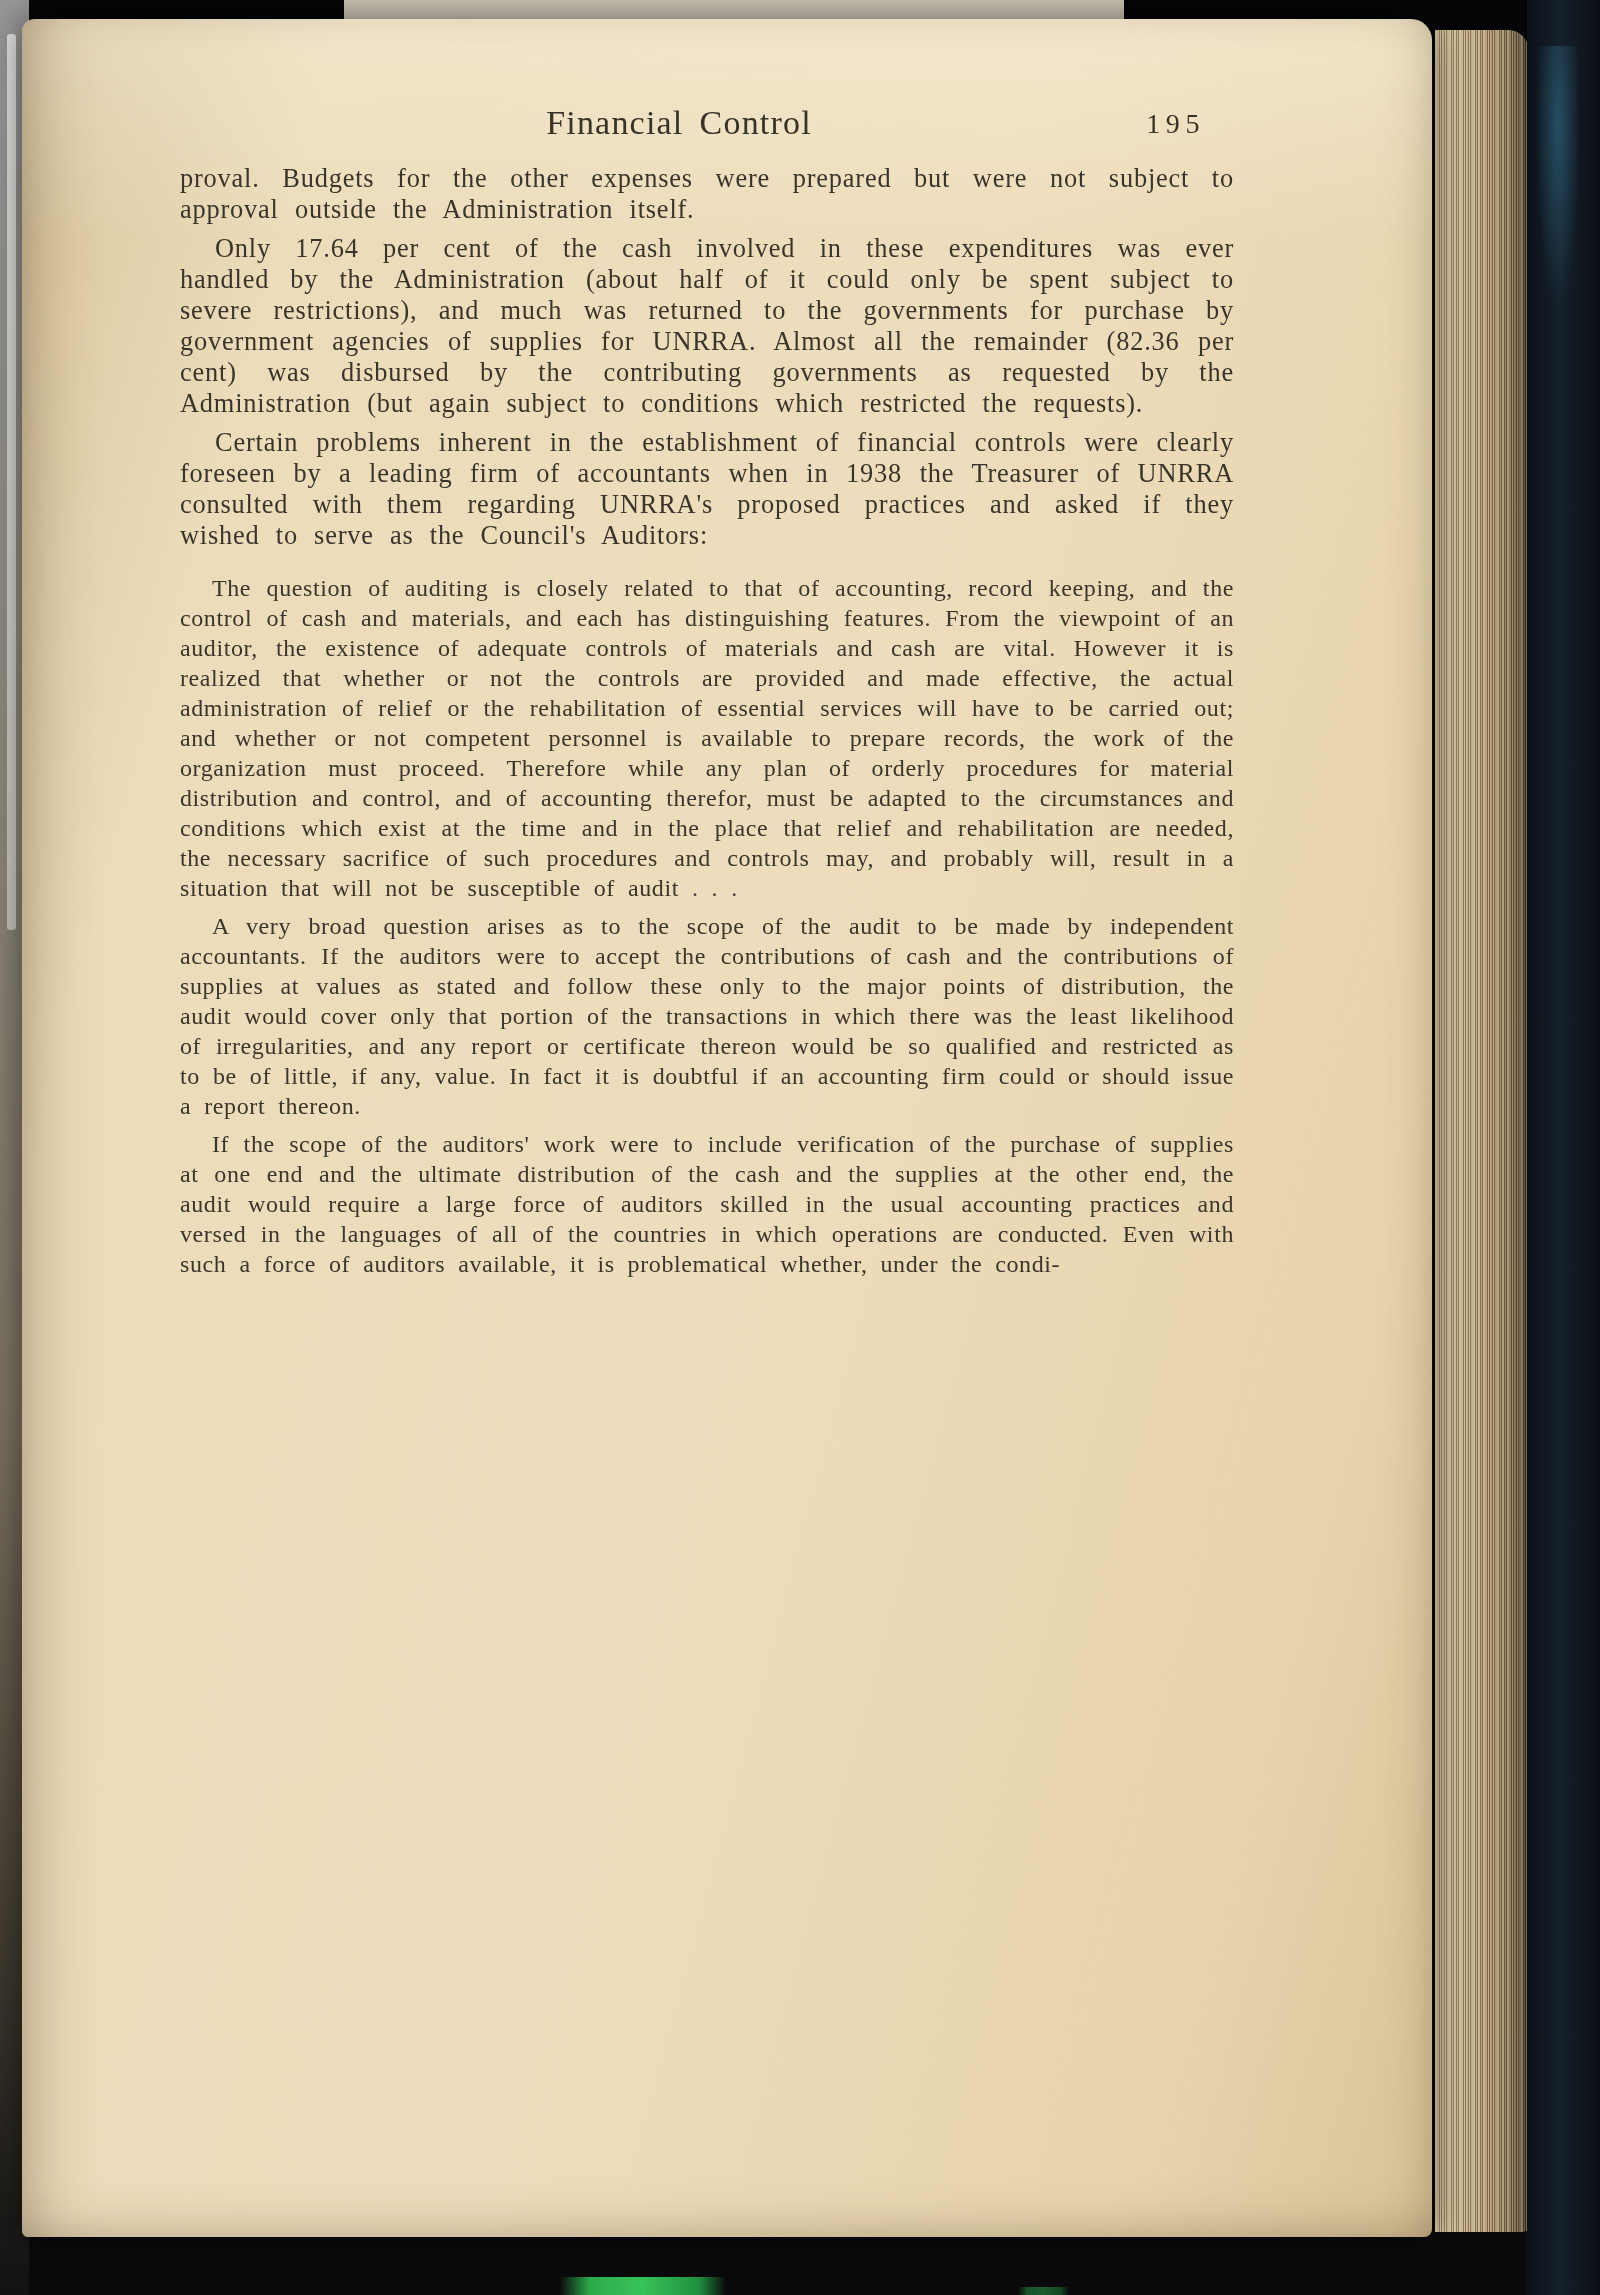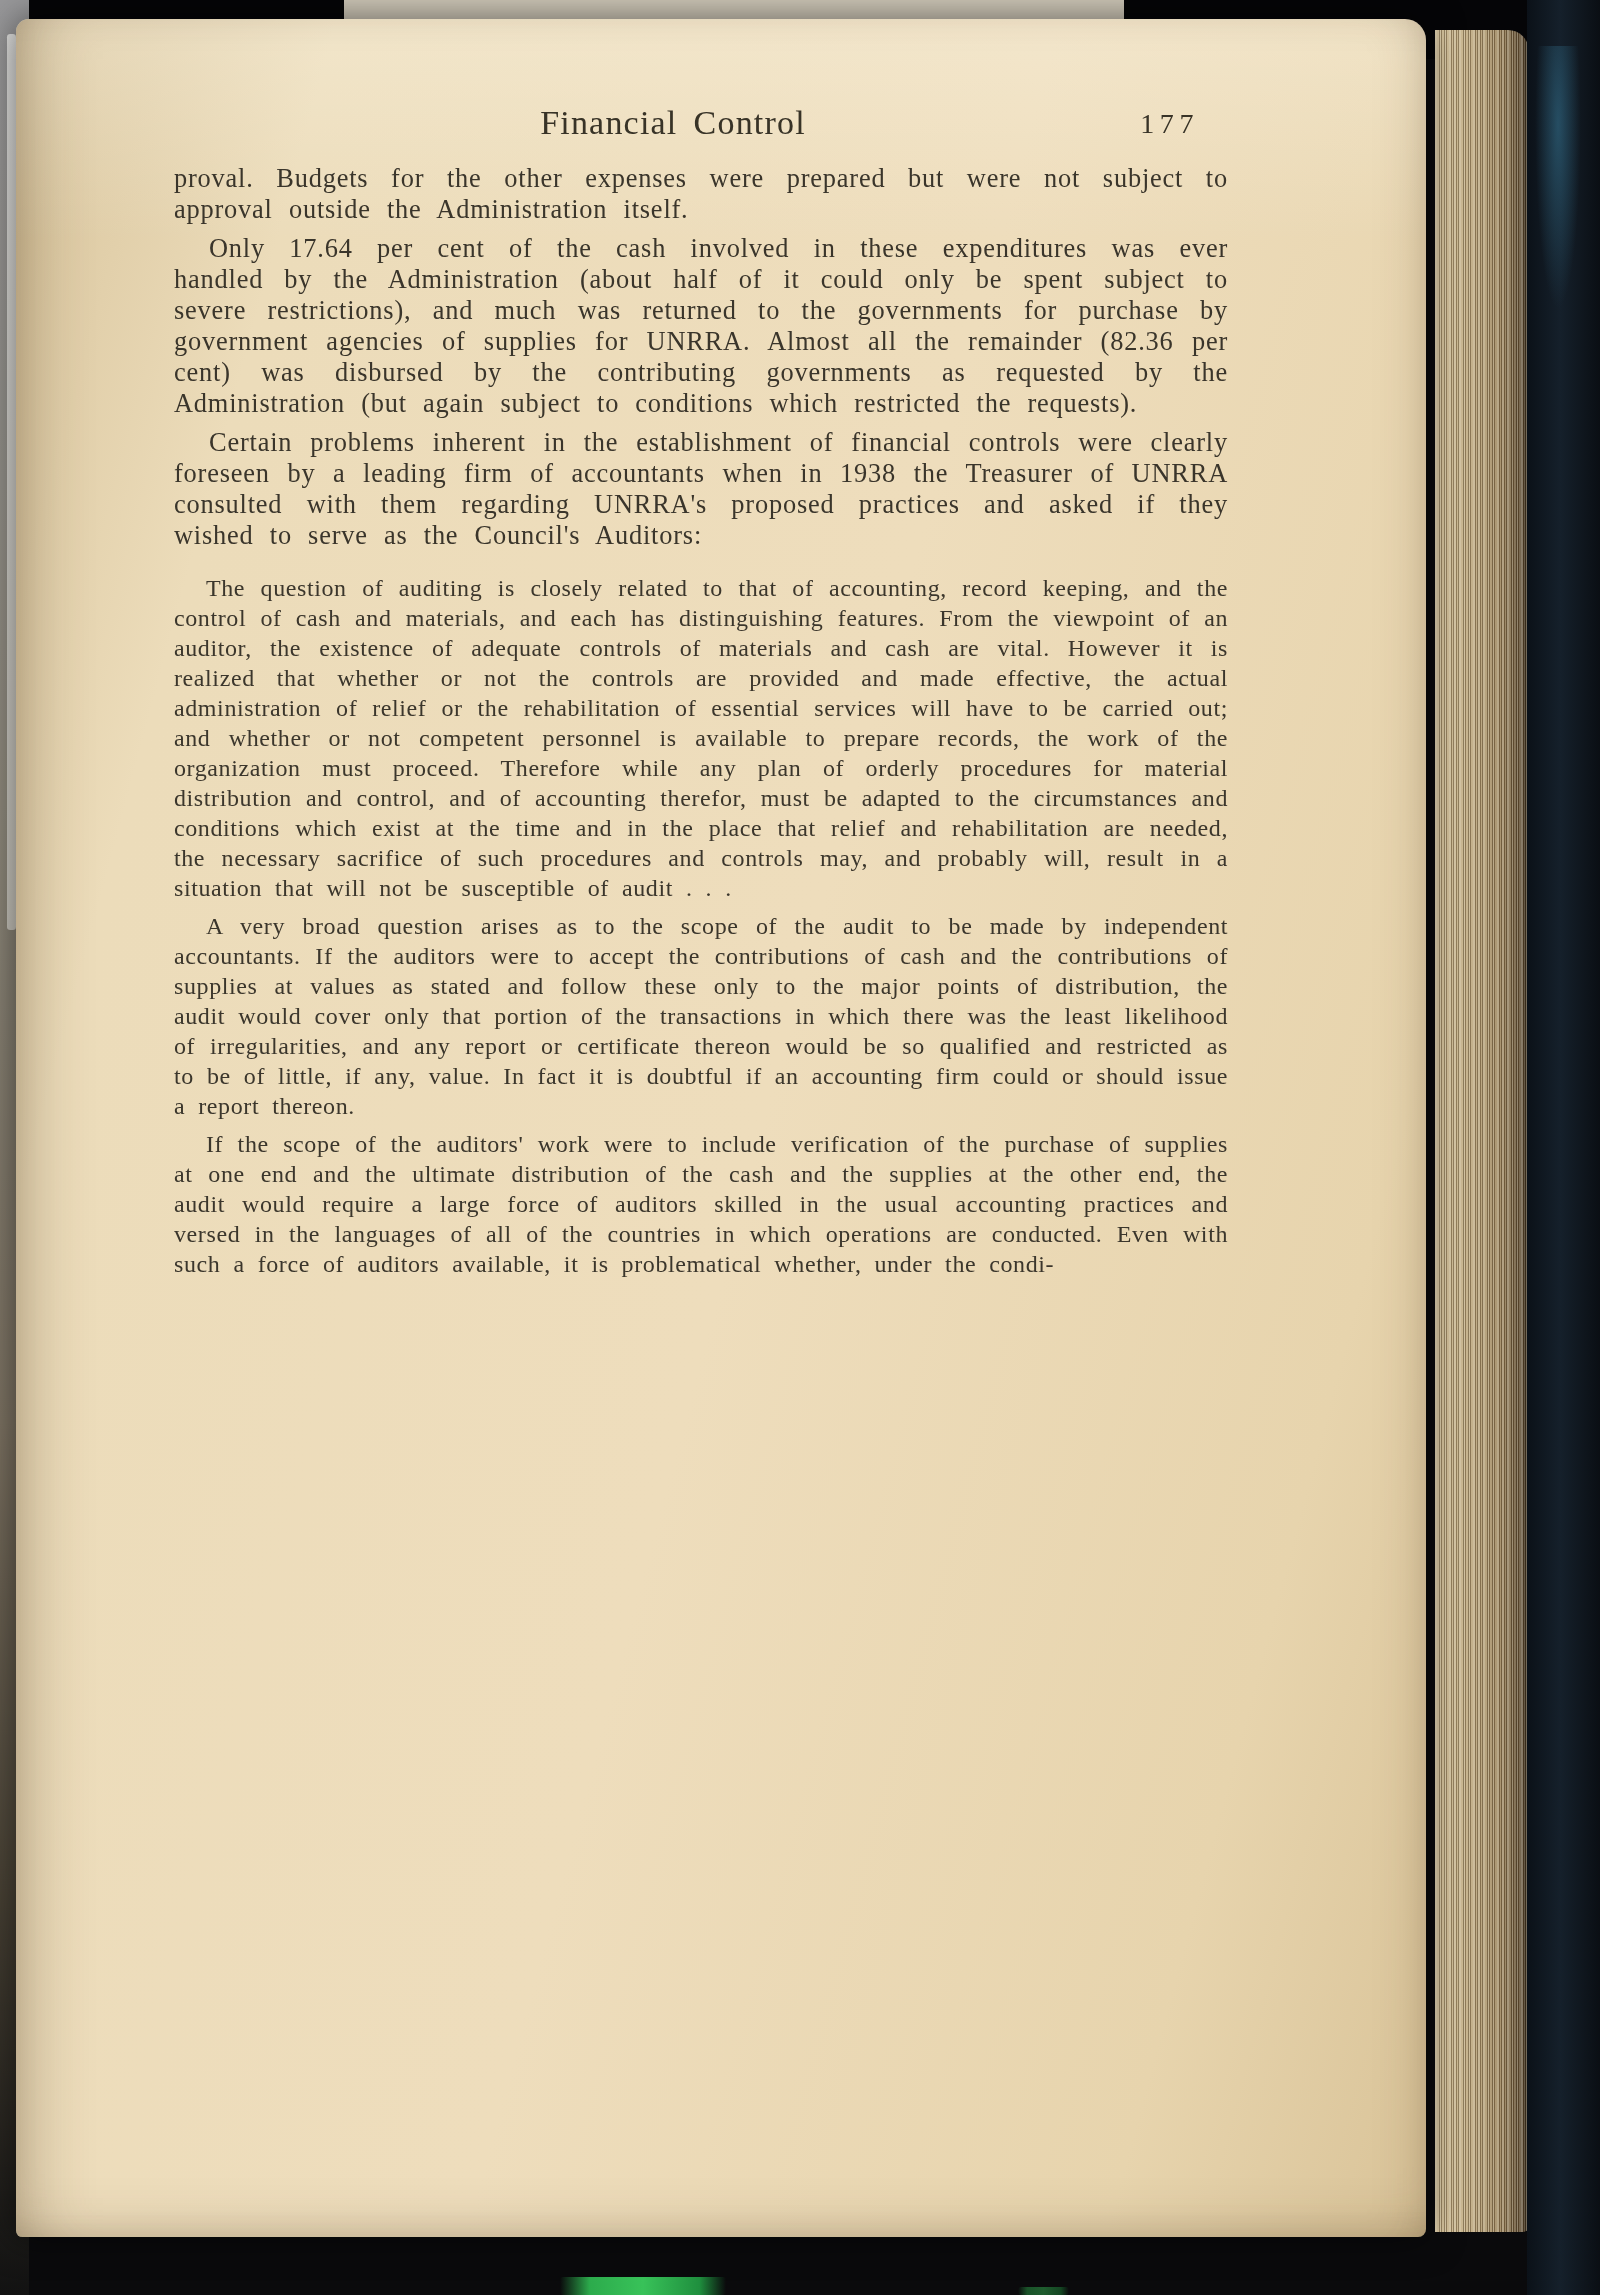--- a/index.html
+++ b/index.html
@@ -47,21 +47,21 @@
     position:absolute;left:1527px;top:0;width:74px;height:2295px;
     background:linear-gradient(90deg,#0b1118 0%,#15202b 45%,#0a0e13 100%);
   }
   .cover-glint{
     position:absolute;left:1535px;top:46px;width:46px;height:264px;
     background:radial-gradient(ellipse at 50% 30%,rgba(52,116,146,0.55),rgba(52,116,146,0) 70%);
   }
 
   
   .page{
-    position:absolute;left:16px;top:19px;width:1410px;height:2218px;
+    position:absolute;left:22px;top:19px;width:1410px;height:2218px;
     border-radius:12.8px 21px 8px 6.4px;
     background:
       linear-gradient(180deg,rgba(255,252,240,0.30) 0%,rgba(255,252,240,0) 10%),
       linear-gradient(105deg,#d8c49c 0%,#ecdcba 16%,var(--paper,#eeddbc) 52%,#e7d4ad 84%,#d9c398 100%);
     box-shadow:
       0 0 37px rgba(0,0,0,0.55),
       inset 48px 0 72px -48px rgba(70,50,25,0.45),
       inset -32px 0 56px -40px rgba(70,50,25,0.35),
       inset 0 -40px 64px -48px rgba(70,50,25,0.30);
     box-sizing:border-box;
@@ -121,21 +121,21 @@
   <div class="left-sliver"></div>
 
   <div class="page-edges"></div>
   <div class="cover-right"></div>
   <div class="cover-glint"></div>
 
   <div class="page">
 
     <div class="running-head">
       <span class="head-title">Financial Control</span>
-      <span class="page-number">177</span>
+      <span class="page-number">195</span>
     </div>
 
     <div class="body-text">
       <p class="para">proval. Budgets for the other expenses were prepared but were not subject to approval outside the Administration itself.</p>
       <p class="para indent">Only 17.64 per cent of the cash involved in these expenditures was ever handled by the Administration (about half of it could only be spent subject to severe restrictions), and much was returned to the governments for purchase by government agencies of supplies for UNRRA. Almost all the remainder (82.36 per cent) was disbursed by the contributing governments as requested by the Administration (but again subject to conditions which restricted the requests).</p>
       <p class="para indent">Certain problems inherent in the establishment of financial controls were clearly foreseen by a leading firm of accountants when in 1938 the Treasurer of UNRRA consulted with them regarding UNRRA's proposed practices and asked if they wished to serve as the Council's Auditors:</p>
 
       <div class="quote">
         <p class="qpara">The question of auditing is closely related to that of accounting, record keeping, and the control of cash and materials, and each has distinguishing features. From the viewpoint of an auditor, the existence of adequate controls of materials and cash are vital. However it is realized that whether or not the controls are provided and made effective, the actual administration of relief or the rehabilitation of essential services will have to be carried out; and whether or not competent personnel is available to prepare records, the work of the organization must proceed. Therefore while any plan of orderly procedures for material distribution and control, and of accounting therefor, must be adapted to the circumstances and conditions which exist at the time and in the place that relief and rehabilitation are needed, the necessary sacrifice of such procedures and controls may, and probably will, result in a situation that will not be susceptible of audit . . .</p>
         <p class="qpara">A very broad question arises as to the scope of the audit to be made by independent accountants. If the auditors were to accept the contributions of cash and the contributions of supplies at values as stated and follow these only to the major points of distribution, the audit would cover only that portion of the transactions in which there was the least likelihood of irregularities, and any report or certificate thereon would be so qualified and restricted as to be of little, if any, value. In fact it is doubtful if an accounting firm could or should issue a report thereon.</p>

